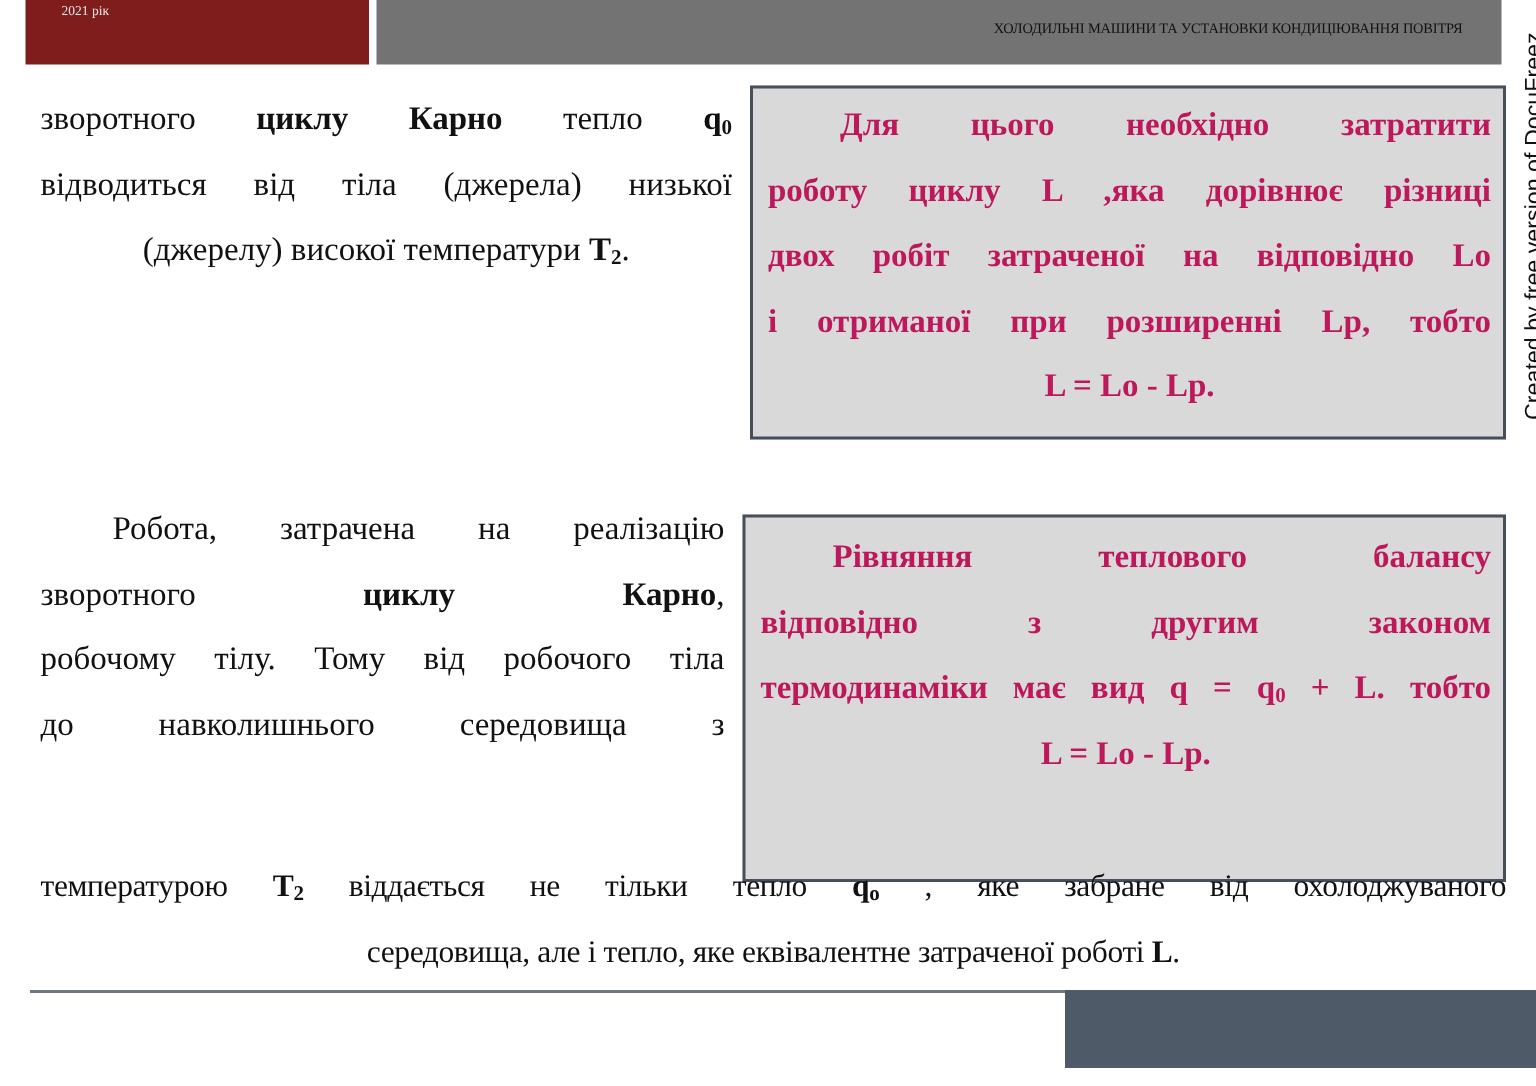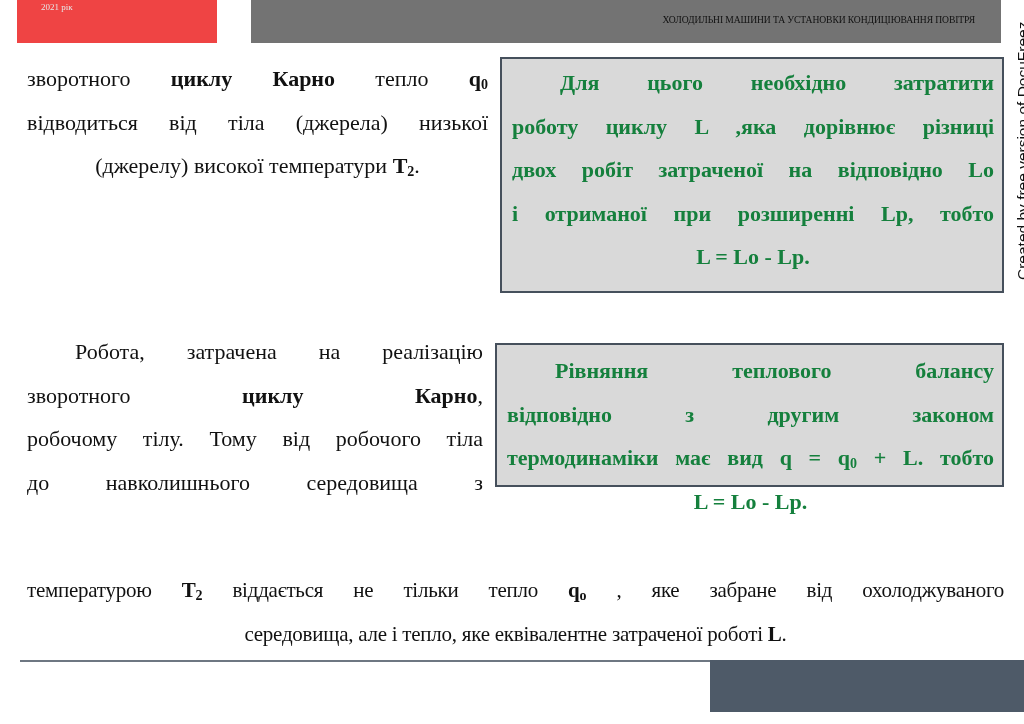--- a/index.html
+++ b/index.html
@@ -1,37 +1,37 @@
 <!DOCTYPE html>
 <html><head>
 <meta charset="utf-8">
 <style>
   html, body { margin:0; padding:0; }
   body { width:1024px; height:724px; position:relative; background:#ffffff; overflow:hidden;
          font-family:"Liberation Serif", serif; color:#111; }
-  .hdr-dark { position:absolute; left:17px; top:0; width:200px; height:43px; background:#ef4444; }
+  .hdr-dark { position:absolute; left:17px; top:0; width:229px; height:43px; background:#7f1d1d; }
   .hdr-year { position:absolute; left:24px; top:2px; font-size:9px; color:#e6e6e6; font-family:"Liberation Serif", serif; }
   .hdr-band { position:absolute; left:251px; top:0; width:750px; height:43px; background:#737373; }
   .hdr-title { position:absolute; right:26px; top:14px; font-size:9.6px; color:#111; letter-spacing:-0.1px; font-family:"Liberation Serif", serif; white-space:nowrap; }
   .watermark { position:absolute; left:1003px; top:0; width:20px; height:290px; }
   .watermark span { position:absolute; left:10px; top:290px; transform-origin:0 0; transform:rotate(-90deg);
                     font-family:"Liberation Sans", sans-serif; font-size:15.5px; color:#111; white-space:nowrap; line-height:20px; margin-top:-10px; }
 
   .para { position:absolute; font-size:22px; line-height:43.5px; text-align:justify; text-align-last:auto; }
   .p1 { left:27px; top:57px; width:461px; }
   .p2 { left:27px; top:330px; width:456px; }
   .p3 { left:27px; top:568px; width:977px; font-size:21px; line-height:44px; letter-spacing:-0.25px; }
   .indent { display:inline-block; width:48px; }
   b { font-weight:bold; }
   sub { font-size:14px; vertical-align:-3px; line-height:0; font-weight:bold; }
 
   .box { position:absolute; background:#d9d9d9; border:2px solid #46505c; box-sizing:border-box; }
   .box1 { left:500px; top:57px; width:504px; height:236px; }
-  .box2 { left:495px; top:343px; width:509px; height:144px; }
-  .box-text { position:absolute; left:10px; right:8px; color:#15803d; font-weight:bold; font-size:22px;
+  .box2 { left:495px; top:343px; width:509px; height:245px; }
+  .box-text { position:absolute; left:10px; right:8px; color:#be185d; font-weight:bold; font-size:22px;
               text-align:justify; line-height:43.5px; }
   .box1 .box-text { top:2px; }
   .box2 .box-text { top:4px; }
   .jl { display:block; text-align:justify; text-align-last:justify; }
   .ll { display:block; text-align:center; }
 
   .footer-line { position:absolute; left:20px; top:660px; width:690px; height:2px; background:#6e7782; }
   .footer-band { position:absolute; left:710px; top:660px; width:314px; height:52px; background:#4e5a68; }
 </style>
 </head>

